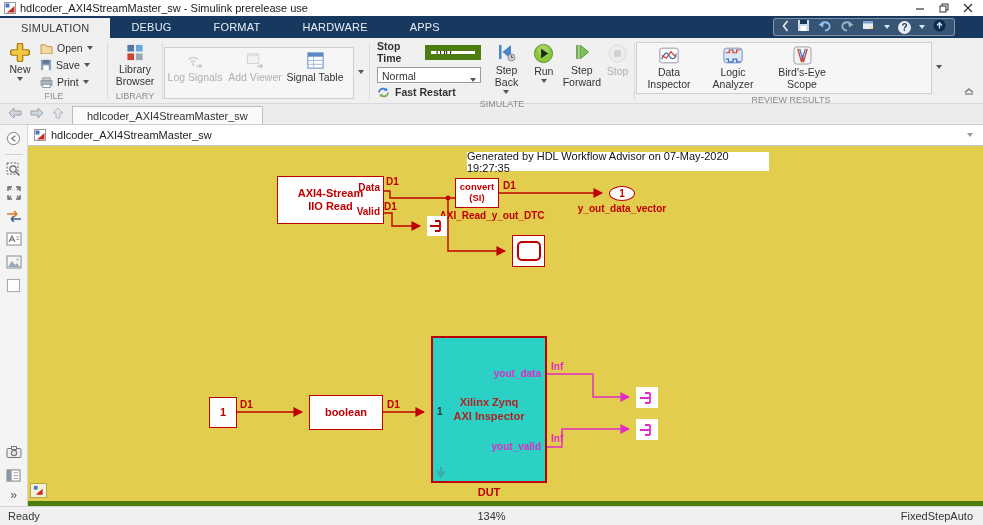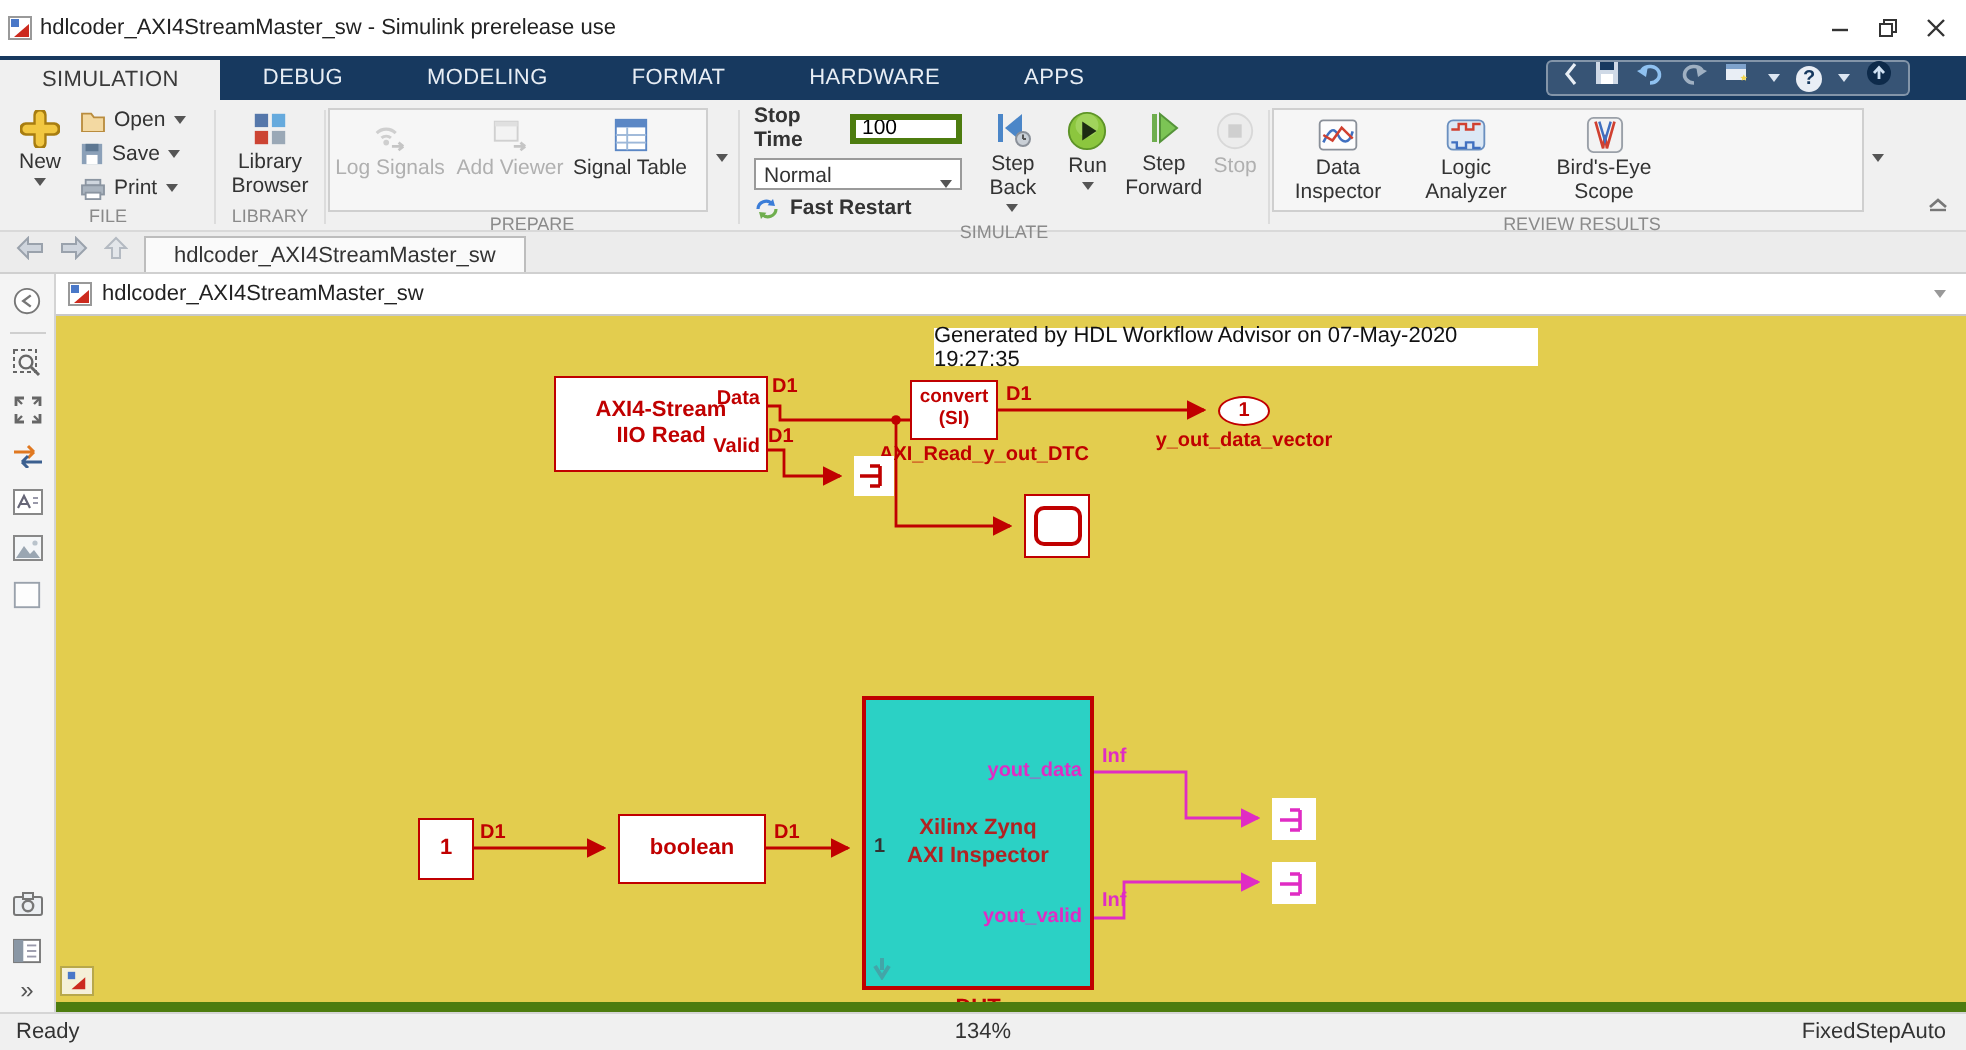--- a/index.html
+++ b/index.html
@@ -1,21 +1,21 @@
 <!DOCTYPE html>
 <html><head>
 <meta charset="utf-8">
 <style>
   * { box-sizing: border-box; margin: 0; padding: 0; }
   html,body { width: 983px; height: 525px; overflow: hidden;
     font-family: "Liberation Sans", sans-serif; background:#fff; }
   .app { width:983px; height:525px; display:flex; flex-direction:column; position:relative; }
 
   
-  .titlebar { height:28px; background:#ffffff; display:flex; align-items:center; padding:0 4px; flex:0 0 auto; }
+  .titlebar { height:16px; background:#ffffff; display:flex; align-items:center; padding:0 4px; flex:0 0 auto; }
   .titlebar .ttext { font-size:11px; color:#222; margin-left:4px; flex:1; white-space:nowrap; }
   .wctl { display:flex; gap:14px; margin-right:6px; }
   .wctl svg { display:block; }
 
   
   .tabstrip { height:22px; background:#17395f; display:flex; align-items:stretch; flex:0 0 auto; position:relative; }
   .rtab { color:#e8eef5; font-size:11px; display:flex; align-items:center; padding:0 21px; letter-spacing:.2px; cursor:default; }
   .rtab.active { background:#f0f0f0; color:#3a3a3a; margin-top:2px; }
   .qat { position:absolute; right:28px; top:2px; height:18px; display:flex; align-items:center; gap:8px;
     background:rgba(255,255,255,.14); border:1px solid rgba(255,255,255,.38); border-radius:3px; padding:0 8px; }
@@ -36,21 +36,21 @@
   .caret { width:0; height:0; border-left:3px solid transparent; border-right:3px solid transparent; border-top:4px solid #555; display:inline-block; }
   .caret.dim { border-top-color:#999; }
   .filecol { display:flex; flex-direction:column; justify-content:center; gap:2px; }
   .smallrow { display:flex; align-items:center; gap:4px; height:15px; padding:0 2px; }
   .smallrow .slabel { font-size:10.5px; color:#333; }
   .gallery { border:1px solid #cfcfcf; background:#f6f6f6; display:flex; align-items:stretch; height:52px; margin-top:2px; }
   .galcaret { display:flex; align-items:center; padding:0 4px; }
   .simfields { display:flex; flex-direction:column; justify-content:center; gap:3px; padding:0 6px; }
   .strow { display:flex; align-items:center; gap:4px; }
   .strow .flabel { font-size:10.5px; color:#333;font-weight:bold; }
-  .stinput { width:56px; height:15px; border:3px solid #4d7c0f; background:#fff; font-size:10.5px; padding:0 3px; font-family:"Liberation Sans",sans-serif; }
+  .stinput { width:56px; height:15px; border:6px solid #4d7c0f; background:#fff; font-size:10.5px; padding:0 3px; font-family:"Liberation Sans",sans-serif; }
   .combo { width:104px; height:16px; border:1px solid #9a9a9a; background:#fff; display:flex; align-items:flex-end; justify-content:space-between; padding:0 4px; }
   .combo .cval { font-size:10.5px; color:#333; }
   .ribbon-collapse { position:absolute; right:8px; bottom:4px; }
 
   
   .docbar { height:21px; background:#ececec; display:flex; align-items:stretch; border-bottom:1px solid #d0d0d0; flex:0 0 auto; }
   .navbtns { display:flex; align-items:center; gap:8px; padding:0 8px; }
   .doctab { background:#fafafa; border-left:1px solid #bdbdbd; border-right:1px solid #bdbdbd; border-top:1px solid #bdbdbd;
     margin-top:2px; display:flex; align-items:center; padding:0 14px; font-size:11px; color:#333; }
 
@@ -117,21 +117,20 @@
           <svg width="10" height="10" viewBox="0 0 10 10">
             <path d="M1,1 L9,9 M9,1 L1,9" stroke="#333" stroke-width="1.2"></path>
           </svg>
         </span>
     </div>
   </div>
 
   <div class="tabstrip">
     <div class="rtab active">SIMULATION</div>
     <div class="rtab">DEBUG</div>
-    <div class="rtab">MODELING</div>
     <div class="rtab">FORMAT</div>
     <div class="rtab">HARDWARE</div>
     <div class="rtab">APPS</div>
 
     <div class="qat">
       <span><svg width="7" height="12" viewBox="0 0 7 12">
             <path d="M5.5,1 L1.5,6 L5.5,11" stroke="#e8eef5" stroke-width="1.6" fill="none"></path>
           </svg></span>
       <span><svg width="13" height="13" viewBox="0 0 13 13">
             <rect x="1" y="1" width="11" height="11" fill="#cfd9e6"></rect>
@@ -248,21 +247,20 @@
                 <line x1="2" y1="14" x2="18" y2="14" stroke="#9db8d9"></line>
                 <line x1="8" y1="6" x2="8" y2="18" stroke="#9db8d9"></line>
             </svg>
             <span class="blabel">Signal Table</span>
           </div>
         </div>
         <div class="galcaret">
             <span class="caret"></span>
           </div>
       </div>
-      <div class="glabel">PREPARE</div>
     </div>
     <div class="vsep"></div>
 
     <div class="rgroup" style="width:262px;">
       <div class="gcontent">
         <div class="simfields">
           <div class="strow">
             <span class="flabel">Stop Time</span>
             <input class="stinput" value="100" style="">
           </div>

